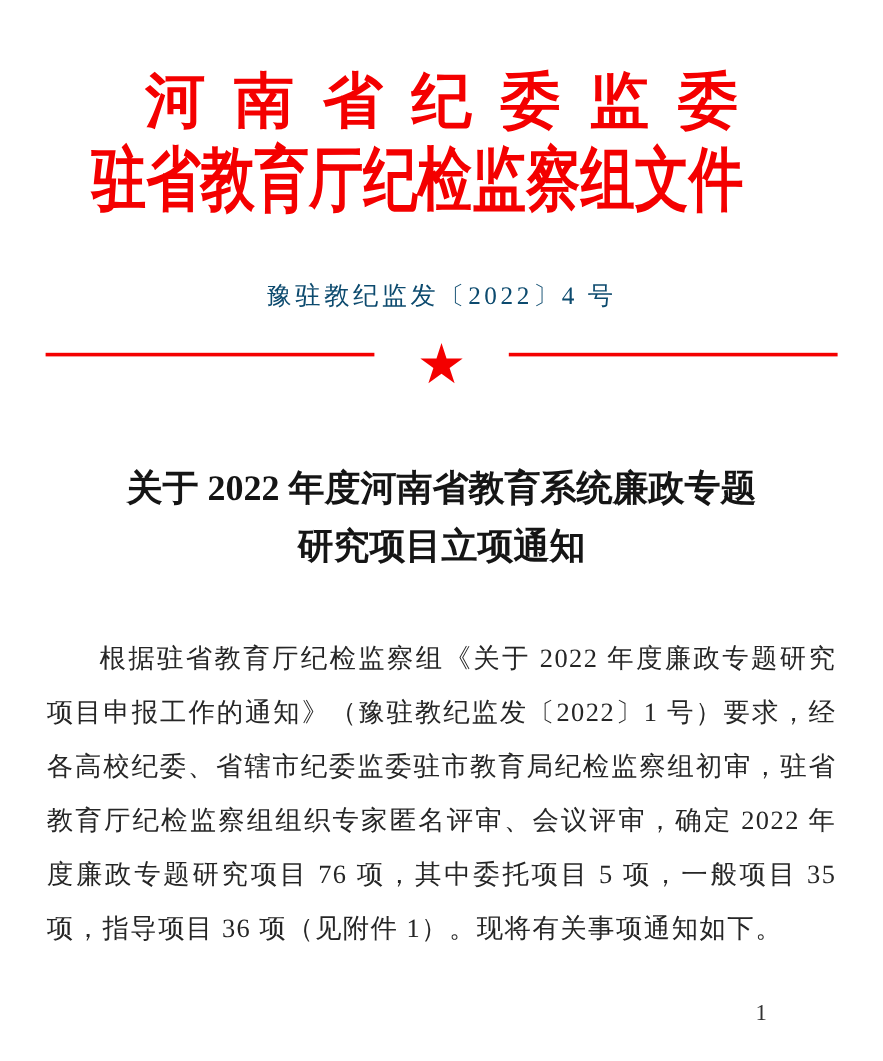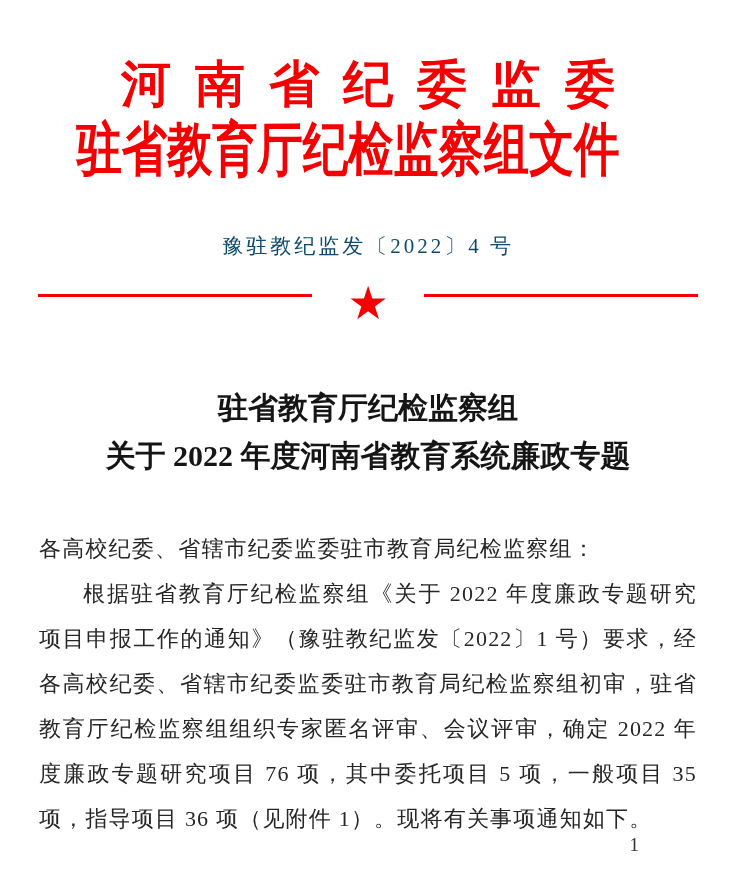--- a/index.html
+++ b/index.html
@@ -97,24 +97,23 @@
 
   <div class="doc-number">豫驻教纪监发〔2022〕4 号</div>
 
   <div class="divider">
     <div class="dline left"></div>
     <span class="star">★</span>
     <div class="dline right"></div>
   </div>
 
   <div class="doc-title">
-    <div>驻省教育厅纪检监察组</div>
     <div>关于 2022 年度河南省教育系统廉政专题</div>
+    <div>研究项目立项通知</div>
   </div>
 
   <div class="body-text">
-    <div class="salutation">各高校纪委、省辖市纪委监委驻市教育局纪检监察组：</div>
     <div class="para">根据驻省教育厅纪检监察组《关于 2022 年度廉政专题研究项目申报工作的通知》（豫驻教纪监发〔2022〕1 号）要求，经各高校纪委、省辖市纪委监委驻市教育局纪检监察组初审，驻省教育厅纪检监察组组织专家匿名评审、会议评审，确定 2022 年度廉政专题研究项目 76 项，其中委托项目 5 项，一般项目 35 项，指导项目 36 项（见附件 1）。现将有关事项通知如下。</div>
   </div>
 
   <div class="page-number">1</div>
 
 </div>
 
 </body></html>

